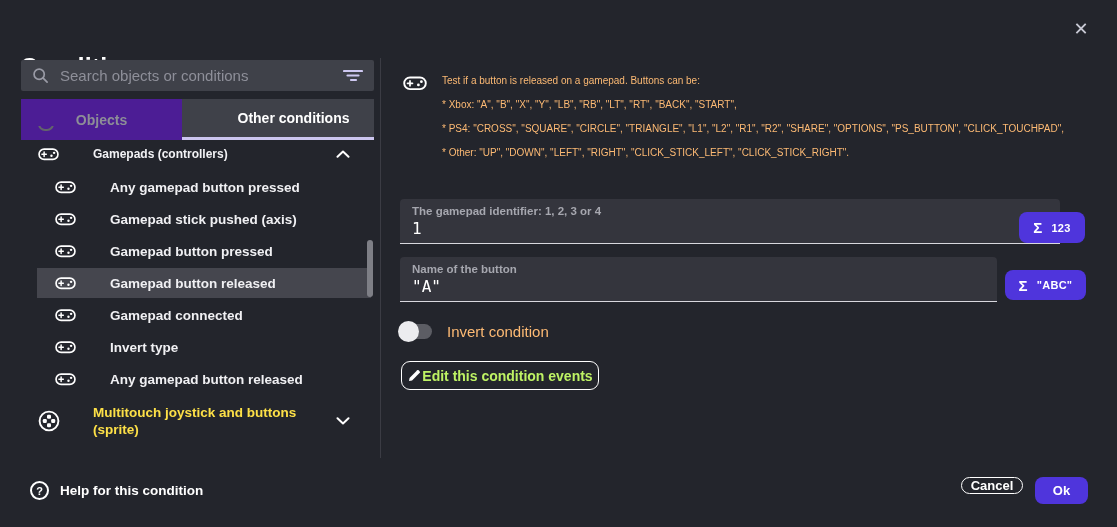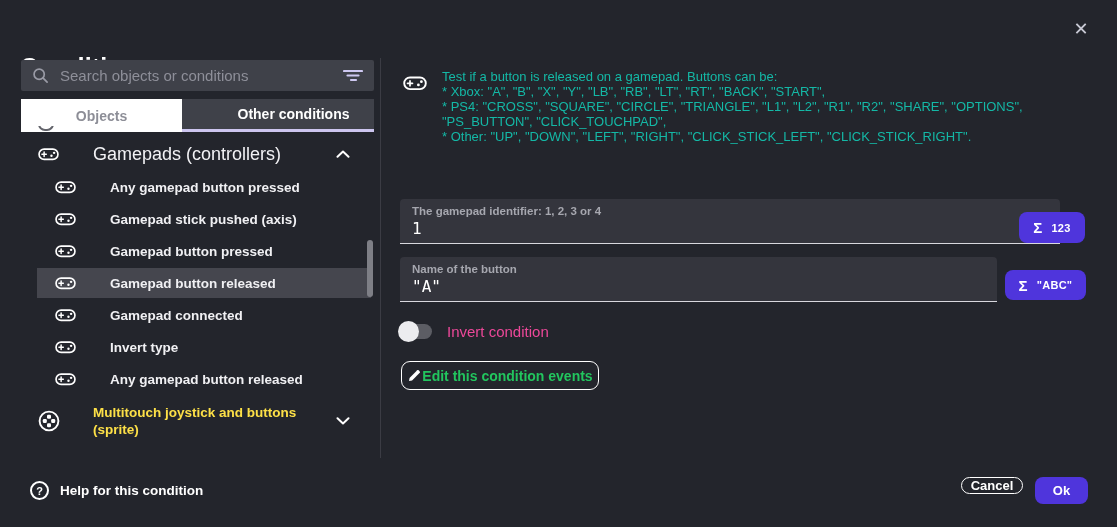--- a/index.html
+++ b/index.html
@@ -12,49 +12,49 @@
 
   
   .search{position:absolute;left:21px;top:60px;width:353px;height:31px;background:#3f4149;
           border-radius:2px;display:flex;align-items:center;padding:0 11px;box-sizing:border-box;gap:9px;}
   .search svg{flex:none;}
   .search input{flex:1;min-width:0;background:transparent;border:none;outline:none;
                 color:#e8e8ec;font-size:15px;font-family:inherit;}
   .search input::placeholder{color:#8e8f99;}
   .filter-btn{flex:none;display:flex;align-items:center;cursor:pointer;}
 
-  .tabs{position:absolute;left:21px;top:99px;width:353px;height:33px;display:flex;background:#ffffff;}
+  .tabs{position:absolute;left:21px;top:99px;width:353px;height:41px;display:flex;background:#4c1d95;}
   .tab{flex:1;display:flex;align-items:center;justify-content:center;font-size:14px;font-weight:700;
        color:#8d8e97;box-sizing:border-box;cursor:pointer;}
   .tab.active{background:#3f4149;color:#fff;border-bottom:3px solid #ccc5ef;padding-left:31px;}
 
   .list{position:absolute;left:21px;top:126px;width:353px;height:334px;overflow:hidden;}
   .row{position:absolute;display:flex;align-items:center;cursor:pointer;}
   .grp{left:0;width:350px;height:28px;}
   .grp-icon{position:absolute;left:17px;display:flex;}
-  .grp-label{position:absolute;left:72px;font-size:18px;font-weight:400;color:#f2f2f5;}
+  .grp-label{position:absolute;left:72px;font-size:12px;font-weight:700;color:#f2f2f5;}
   .chev{position:absolute;left:315px;width:16px;display:flex;color:#fff;}
   .item{left:16px;width:334px;height:30px;}
   .item.selected{background:#45464e;}
   .item-icon{position:absolute;left:18px;display:flex;}
   .item-label{position:absolute;left:73px;font-size:13.5px;font-weight:700;color:#f0f0f3;}
   .grp2{left:0;width:350px;height:46px;top:272px;}
   .grp2-label{position:absolute;left:72px;width:240px;font-size:13.5px;font-weight:700;
               line-height:17px;color:#fde047;}
   .fragment{position:absolute;left:17px;top:-2px;width:16px;height:7px;border:2px solid #63646b;
             border-top:none;border-radius:0 0 8px 8px;box-sizing:border-box;}
   .scroll-thumb{position:absolute;left:346px;top:114px;width:6px;height:57px;border-radius:3px;
                 background:#7e7f86;cursor:pointer;}
 
   .vdivider{position:absolute;left:380px;top:58px;width:1px;height:400px;background:#3b3c44;}
 
   
   .desc{position:absolute;left:403px;top:69px;display:flex;gap:15px;}
   .desc-icon{margin-top:5px;display:flex;color:#fff;}
-  .desc-text{width:665px;font-size:13px;line-height:15px;font-weight:500;color:#14b8a6;
+  .desc-text{width:665px;font-size:10px;line-height:24px;font-weight:500;color:#fdba74;
              white-space:pre-line;}
 
   .field{position:absolute;background:#34353d;border-radius:4px 4px 0 0;
          border-bottom:1px solid #d8d8de;box-sizing:border-box;padding:6px 12px 0;}
   .field-1{left:400px;top:199px;width:660px;height:45px;}
   .field-2{left:400px;top:257px;width:597px;height:45px;}
   .field-label{font-size:11.5px;font-weight:600;color:#a6a7af;}
   .field input{display:block;width:100%;background:transparent;border:none;outline:none;color:#fff;
                font-family:"DejaVu Sans Mono",monospace;font-size:16px;margin-top:2px;padding:0;}
 
@@ -62,25 +62,25 @@
              align-items:center;justify-content:center;gap:9px;cursor:pointer;}
   .sigma-1{left:1019px;top:212px;width:66px;height:31px;}
   .sigma-2{left:1005px;top:270px;width:81px;height:30px;}
   .sigma{font-size:15px;font-weight:700;line-height:1;}
   .sigma-badge{font-size:11px;font-weight:700;letter-spacing:.3px;}
 
   .toggle-row{position:absolute;left:399px;top:321px;height:21px;display:flex;align-items:center;cursor:pointer;}
   .toggle{position:relative;width:33px;height:15px;flex:none;}
   .toggle-track{position:absolute;inset:0;border-radius:8px;background:#5c5d64;}
   .toggle-knob{position:absolute;left:-1px;top:-3px;width:21px;height:21px;border-radius:50%;background:#ececef;}
-  .toggle-label{margin-left:15px;font-size:15px;font-weight:500;color:#ec4899;}
+  .toggle-label{margin-left:15px;font-size:15px;font-weight:500;color:#fdba74;}
 
   .edit-btn{position:absolute;left:401px;top:361px;width:198px;height:29px;border:1px solid #fff;
             border-radius:9px;box-sizing:border-box;display:flex;align-items:center;justify-content:center;
-            font-size:14px;font-weight:700;color:#22c55e;cursor:pointer;background:transparent;}
+            font-size:14px;font-weight:700;color:#bef264;cursor:pointer;background:transparent;}
 
   .footer-help{position:absolute;left:30px;top:481px;display:flex;align-items:center;gap:11px;cursor:pointer;}
   .help-icon{width:19px;height:19px;border:2px solid #fff;border-radius:50%;box-sizing:border-box;
              display:flex;align-items:center;justify-content:center;font-size:11px;font-weight:700;color:#fff;}
   .help-text{font-size:13.5px;font-weight:700;color:#fff;}
 
   .cancel-btn{position:absolute;left:961px;top:477px;width:62px;height:17px;border:1px solid #fff;
               border-radius:14px;box-sizing:border-box;display:flex;align-items:center;justify-content:center;
               font-size:13px;font-weight:700;color:#fff;cursor:pointer;background:transparent;}
   .ok-btn{position:absolute;left:1035px;top:477px;width:53px;height:27px;background:#4f35dc;border-radius:8px;

